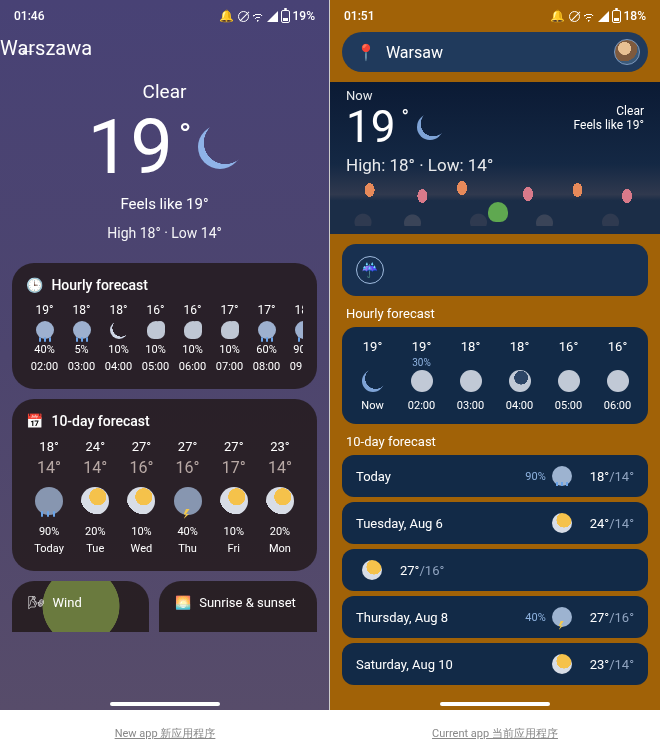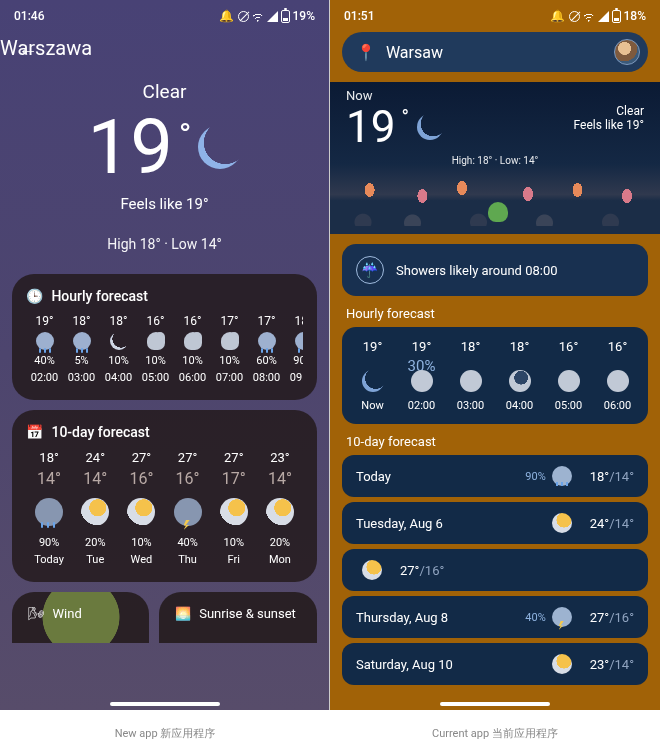--- a/index.html
+++ b/index.html
@@ -60,21 +60,21 @@
     display:flex; justify-content:center; align-items:center;
     gap:6px;
   }
   .left .hero .big .num { font-size:76px; font-weight:400; line-height:1;}
   .left .hero .big .deg { font-size:34px; align-self:flex-start; margin-top:6px;}
   .moon-big {
     width:44px; height:44px; border-radius:50%;
     background: radial-gradient(circle at 62% 40%, transparent 56%, #8fb3e8 57%);
   }
   .left .hero .feels { font-size:15px; margin-top:10px;}
-  .left .hero .hilo { font-size:14px; margin-top:23px; opacity:.95;}
+  .left .hero .hilo { font-size:14px; margin-top:12px; opacity:.95;}
   .card {
     background: rgba(30,20,18,0.75);
     margin: 10px 12px;
     border-radius: 22px;
     padding: 14px 14px 16px;
   }
   .card-hdr {
     display:flex; align-items:center; gap:8px;
     font-size:14px; font-weight:500; margin-bottom:10px;
   }
@@ -172,21 +172,21 @@
       radial-gradient(ellipse 5px 7px at 75% 40%,#e88a5a 99%,transparent),
       radial-gradient(ellipse 5px 7px at 90% 55%,#d97a8a 99%,transparent);
   }
   .frog{position:absolute;left:48%;bottom:12px;width:20px;height:20px;border-radius:50% 50% 40% 40%;background:#5fa850;}
   .scene .now-lbl { font-size:13px; opacity:.9;}
   .scene .bigrow { display:flex; align-items:flex-start; gap:6px; margin-top:-2px;}
   .scene .bignum { font-size:44px; font-weight:400;}
   .scene .bigdeg { font-size:20px; margin-top:4px;}
   .moon-mid { width:26px;height:26px;border-radius:50%;background:radial-gradient(circle at 62% 38%, transparent 54%, #7ea3d6 55%); align-self:center; margin-left:2px;}
   .scene .rightcol { position:absolute; right:16px; top:22px; text-align:right; font-size:12px;}
-  .scene .hilo2 { font-size:10px; opacity:.9; margin-top:2px;text-align:center;}
+  .scene .hilo2 { font-size:17px; opacity:.9; margin-top:2px;}
   .alert {
     margin: 10px 12px;
     background:#183050;
     border-radius:14px;
     padding:12px 14px;
     display:flex; align-items:center; gap:12px;
     font-size:13px;
   }
   .alert-ico{width:28px;height:28px;border-radius:50%;border:1.5px solid #9fbadd;display:flex;align-items:center;justify-content:center;font-size:14px;color:#9fbadd;}
   .sect-title { font-size:13px; margin:4px 16px 6px;}
@@ -217,21 +217,21 @@
   .drow .ic.storm3{background:#9db3d0;position:relative;}
   .drow .ic.storm3::after{content:"";position:absolute;left:7px;top:14px;width:5px;height:9px;background:#f3c94e;clip-path:polygon(40% 0,100% 0,40% 50%,90% 50%,0 100%,40% 55%,0 55%);}
   .drow .temps{font-size:13px;}
   .drow .temps .lo2{color:#90a4c0;}
   .right .home-ind{background:#fff;}
   .captions{
     position:absolute; bottom:0; left:0; width:660px;
     display:flex; height:22px; font-size:11px; color:#888;
     align-items:center;
   }
-  .captions div{width:330px;text-align:center;}
+  .captions div{width:330px;text-align:center;text-decoration:underline;}
   .batt{display:inline-block;width:9px;height:13px;border:1px solid #fff;border-radius:2px;position:relative;vertical-align:middle;}
   .batt::before{content:"";position:absolute;bottom:1px;left:1px;right:1px;height:20%;background:#fff;}
   .batt::after{content:"";position:absolute;top:-3px;left:2px;right:2px;height:2px;background:#fff;border-radius:1px;}
   .sig{display:inline-block;width:0;height:0;border-style:solid;border-width:0 0 11px 11px;border-color:transparent transparent #fff transparent;}
   .wifi{display:inline-block;width:12px;height:12px;background:radial-gradient(circle at 50% 100%,#fff 2px,transparent 2px 4px,#fff 4px 5px,transparent 5px 7px,#fff 7px 8px,transparent 8px);clip-path:polygon(50% 100%,0 30%,100% 30%);}
   .nodist{display:inline-block;width:11px;height:11px;border:1.2px solid #fff;border-radius:50%;position:relative;}
   .nodist::after{content:"";position:absolute;left:-1px;top:4px;width:13px;height:1.2px;background:#fff;transform:rotate(-45deg);}
   .bell-off{font-size:12px;}
 </style>
 </head>
@@ -415,34 +415,33 @@
       <div class="rightcol">
         <div>Clear</div>
         <div>Feels like 19°</div>
       </div>
       <div class="lanterns"></div>
       <div class="frog"></div>
     </div>
 
     <div class="alert">
       <span class="alert-ico">☔</span>
-      <span>Showers likely around 08:00</span>
     </div>
 
     <div class="sect-title">Hourly forecast</div>
     <div class="hpanel" id="right-hourly">
         <div class="col">
           <div class="t">19°</div>
   <div class6="precip" style="font-size:9px;color:#8fb3e0;height:10px"></div>
   <div class="ico2 moon2"></div>
   <div style="margin-top:4px">Now</div>
         </div>
         <div class="col">
           <div class="t">19°</div>
-  <div class6="precip" style="font-size:15px;color:#8fb3e0;height:10px">30%</div>
+  <div class6="precip" style="font-size:10px;color:#8fb3e0;height:10px">30%</div>
   <div class="ico2 cloud2"></div>
   <div style="margin-top:4px">02:00</div>
         </div>
         <div class="col">
           <div class="t">18°</div>
   <div class6="precip" style="font-size:9px;color:#8fb3e0;height:10px"></div>
   <div class="ico2 cloud2"></div>
   <div style="margin-top:4px">03:00</div>
         </div>
         <div class="col">

